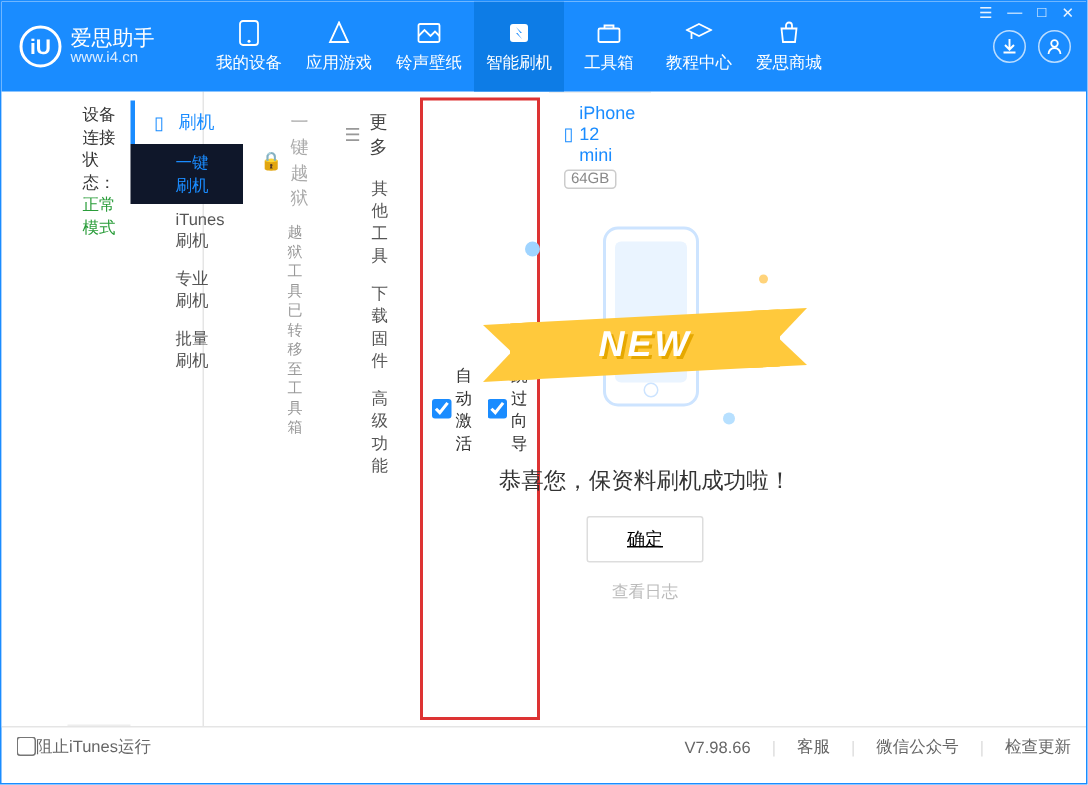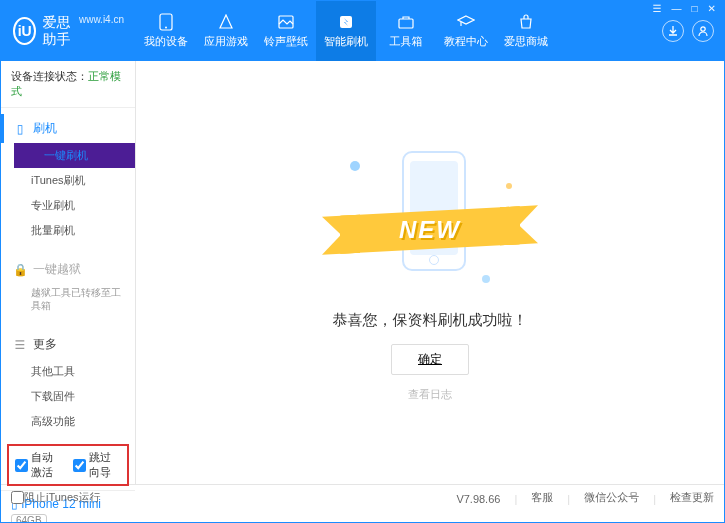--- a/index.html
+++ b/index.html
@@ -1,42 +1,42 @@
 <!DOCTYPE html>
 <html><head>
 <meta charset="utf-8">
 <style>
 * { margin: 0; padding: 0; box-sizing: border-box; }
 body { font-family: "Microsoft YaHei", Arial, sans-serif; font-size: 12px; color: #333; background: #fff; width: 725px; height: 523px; overflow: hidden; border: 1px solid #1a8cff; }
 .header { background: #1a8cff; height: 60px; display: flex; align-items: stretch; color: #fff; position: relative; }
 .logo-area { display: flex; align-items: center; padding: 0 12px; width: 135px; }
 .logo-circle { width: 28px; height: 28px; border: 2px solid #fff; border-radius: 50%; display: flex; align-items: center; justify-content: center; font-weight: bold; font-size: 14px; margin-right: 6px; }
-.logo-text { display: flex; flex-direction: row; line-height: 1.2; }
+.logo-text { display: flex; flex-direction: column; line-height: 1.2; }
 .logo-title { font-size: 14px; font-weight: 500; }
 .logo-url { font-size: 10px; opacity: 0.85; }
 .nav { display: flex; flex: 1; }
 .nav-item { width: 60px; display: flex; flex-direction: column; align-items: center; justify-content: center; cursor: pointer; font-size: 11px; gap: 3px; }
 .nav-item.active { background: #0d7ce6; }
 .nav-icon { width: 18px; height: 18px; display: flex; align-items: center; justify-content: center; }
 .header-right { display: flex; align-items: center; gap: 8px; padding-right: 10px; }
 .circ-btn { width: 22px; height: 22px; border: 1.5px solid rgba(255,255,255,0.7); border-radius: 50%; display: flex; align-items: center; justify-content: center; cursor: pointer; }
 .win-ctrls { position: absolute; top: 2px; right: 6px; display: flex; gap: 6px; font-size: 10px; }
 .win-ctrls span { cursor: pointer; opacity: 0.9; padding: 0 2px; }
 
 .body { display: flex; height: 423px; }
-.sidebar { width: 135px; border-right: 1px solid #e5e5e5; display: flex; flex-direction: column; background: #fff; }
+.sidebar { width: 135px; border-right: 1px solid #e5e5e5; display: flex; flex-direction: row; background: #fff; padding-left: 44px; }
 .status-line { padding: 8px 10px; border-bottom: 1px solid #eee; font-size: 11px; }
 .status-val { color: #2a9d3a; }
 .side-section { padding: 6px 0; }
 .side-head { display: flex; align-items: center; gap: 6px; padding: 6px 12px; color: #444; cursor: pointer; }
 .side-head.blue { color: #1a8cff; border-left: 3px solid #1a8cff; padding-left: 9px; }
 .side-head .ico { width: 14px; text-align: center; color: #999; }
 .side-head.blue .ico { color: #1a8cff; }
 .side-sub { padding: 5px 12px 5px 30px; cursor: pointer; color: #555; font-size: 11px; }
-.side-sub.active { background: #4c1d95; color: #1a8cff; margin-left: 13px; }
+.side-sub.active { background: #0f172a; color: #1a8cff; }
 .side-note { font-size: 10px; color: #999; padding: 2px 12px 6px 30px; line-height: 1.3; }
 .checks { border: 2px solid #d33; margin: 4px 6px; padding: 4px 6px; display: flex; gap: 10px; font-size: 11px; }
 .checks label { display: flex; align-items: center; gap: 3px; cursor: pointer; }
 .checks input { accent-color: #1a8cff; }
 .device-box { padding: 6px 10px; border-top: 1px solid #eee; }
 .device-name { color: #1a8cff; font-weight: 500; display: flex; align-items: center; gap: 4px; }
 .badge { border: 1px solid #ccc; border-radius: 3px; font-size: 10px; padding: 0 4px; color: #888; display: inline-block; margin-top: 3px; }
 
 .main { flex: 1; display: flex; flex-direction: column; align-items: center; justify-content: center; position: relative; }
 .illus { width: 220px; height: 150px; position: relative; margin-bottom: 18px; }

